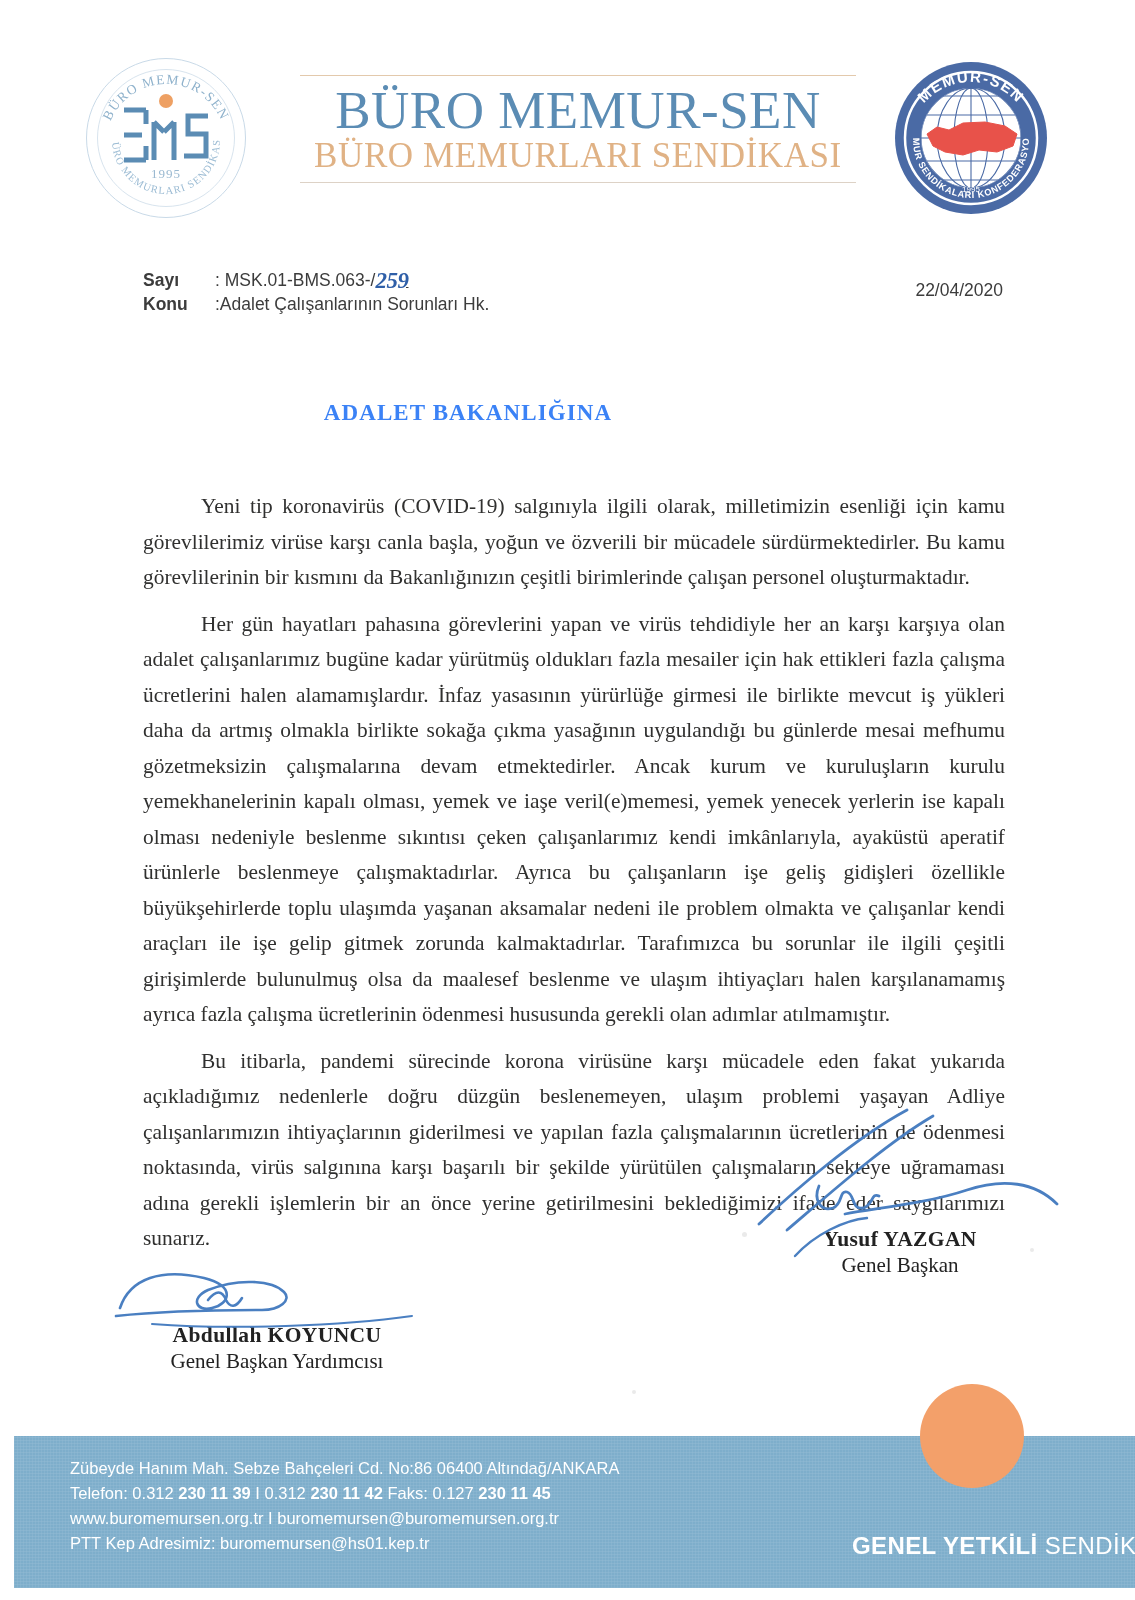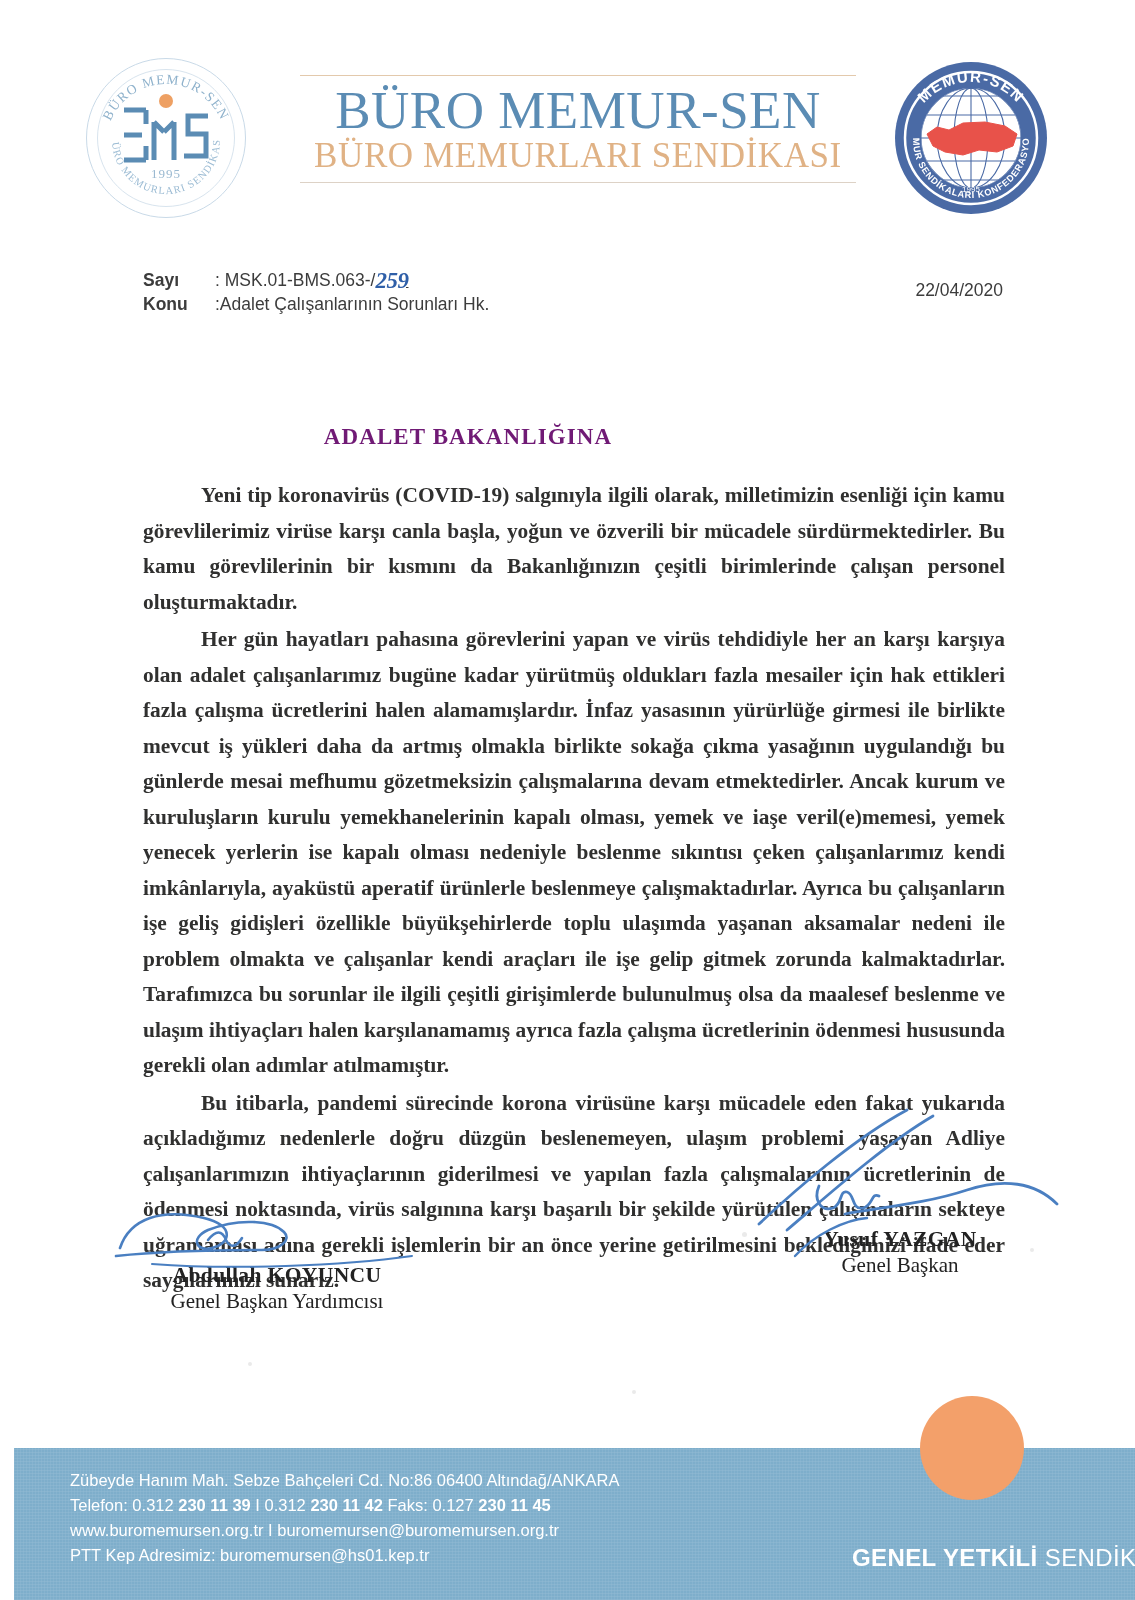--- a/index.html
+++ b/index.html
@@ -155,56 +155,55 @@
   }
   .meta-date {
     position: absolute;
     right: 0;
     top: 12px;
   }
 
   
   .letter-title {
     position: absolute;
-    top: 424px;
+    top: 400px;
     left: 0;
     width: 936px;
     text-align: center;
     font-family: "Liberation Serif", serif;
     font-size: 23px;
     font-weight: bold;
     letter-spacing: 1.1px;
-    color: #701a75;
+    color: #3b82f6;
   }
   .body-text {
     position: absolute;
     top: 478px;
     left: 143px;
     width: 862px;
     font-family: "Liberation Serif", serif;
     font-size: 21.4px;
     line-height: 35.5px;
     text-align: justify;
     color: #30302f;
   }
   .body-text p {
-    margin: 0 0 2px 0;
+    margin: 11px 0 2px 0;
     text-indent: 58px;
-    font-weight: bold;
   }
 
   
   .sig {
     position: absolute;
     width: 330px;
     text-align: center;
     font-family: "Liberation Serif", serif;
     color: #222;
   }
-  .sig-left  { left: 112px; top: 1196px; }
+  .sig-left  { left: 112px; top: 1256px; }
   .sig-right { left: 735px; top: 1160px; }
   .sig-scribble {
     position: relative;
     height: 66px;
   }
   .sig-scribble svg { position: absolute; left: 0; top: 0; overflow: visible; }
   .sig-name {
     font-size: 21.5px;
     font-weight: bold;
     letter-spacing: 0.4px;
@@ -213,21 +212,21 @@
   .sig-role {
     font-size: 21px;
     line-height: 27px;
     font-family: Liberation Serif, serif;
   }
 
   
   .footer {
     position: absolute;
     left: 14px;
-    bottom: 0;
+    bottom: 12px;
     width: 1121px;
     height: 152px;
     background: #7eaecb;
   }
   .footer-tex {
     position: absolute;
     inset: 0;
     opacity: 0.16;
     background-image:
       repeating-linear-gradient(0deg, rgba(255,255,255,.5) 0 1px, transparent 1px 3px),

